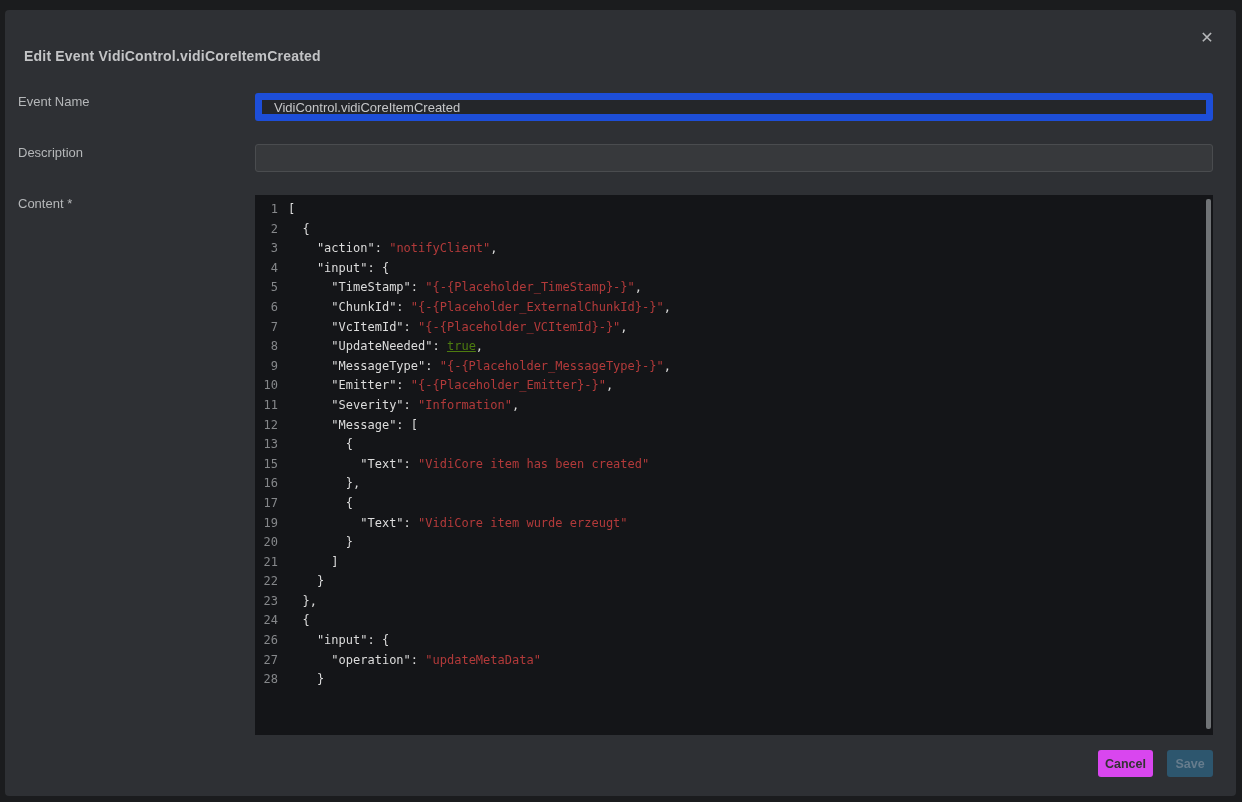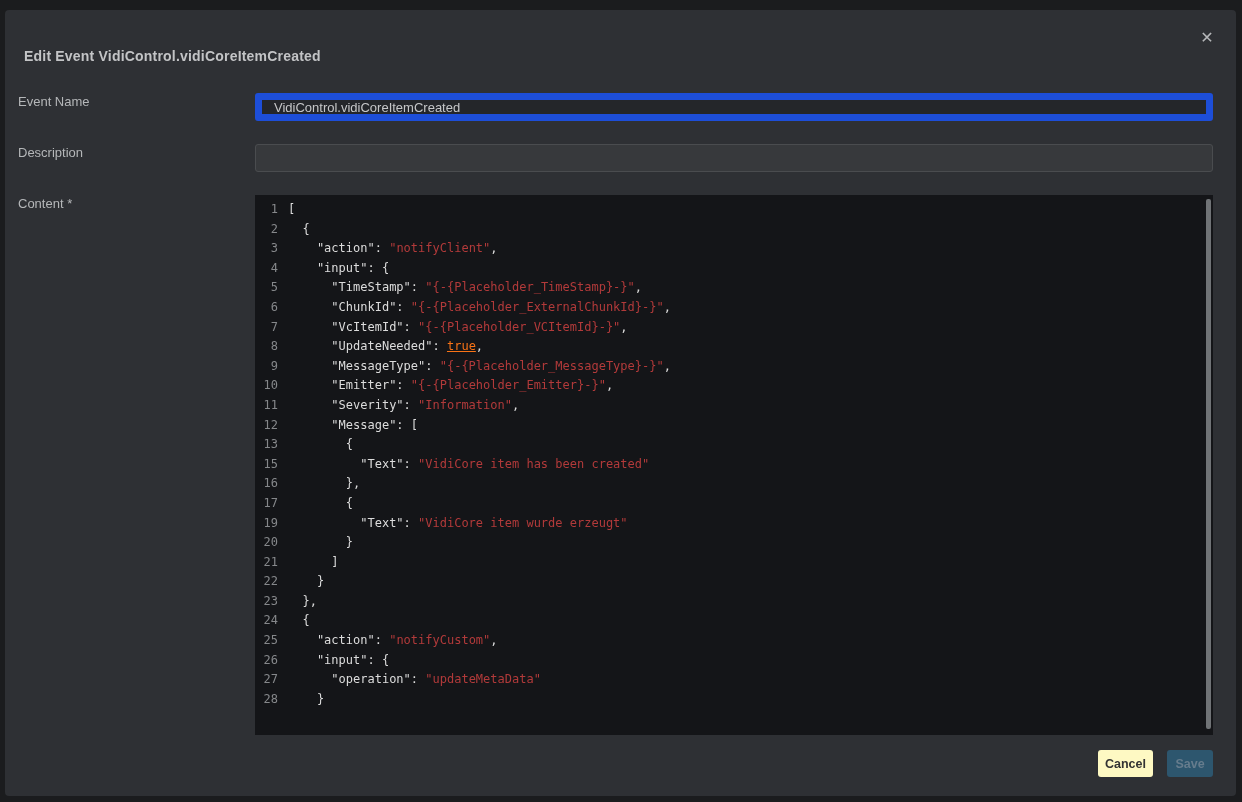--- a/index.html
+++ b/index.html
@@ -94,21 +94,21 @@
     text-align: right;
     color: #86888b;
     user-select: none;
   }
   .line-code {
     padding-left: 10px;
     color: #dcdcdc;
   }
   .tok-plain  { color: #dcdcdc; }
   .tok-string { color: #b23a3a; }
-  .tok-bool   { color: #f97316; text-decoration: underline; }
+  .tok-bool   { color: #4d7c0f; text-decoration: underline; }
 
   .editor-scrollbar {
     position: absolute;
     right: 2px; top: 4px;
     width: 5px; height: 530px;
     background: #707376;
     border-radius: 2px;
   }
 
   .footer-btn {
@@ -118,21 +118,21 @@
     border: none;
     border-radius: 3px;
     font-family: "Liberation Sans", "DejaVu Sans", sans-serif;
     font-size: 12.5px;
     font-weight: bold;
     cursor: pointer;
   }
   .btn-cancel {
     right: 83px;
     width: 55px;
-    background: #fef9c3;
+    background: #d946ef;
     color: #333333;
   }
   .btn-save {
     right: 23px;
     width: 46px;
     background: #2d566e;
     color: #667c8d;
     cursor: default;
   }
 </style>
@@ -170,21 +170,20 @@
         <div class="code-line"><span class="line-number">13</span><span class="line-code"><span class="tok-plain">        {</span></span></div>
         <div class="code-line"><span class="line-number">15</span><span class="line-code"><span class="tok-plain">          "Text": </span><span class="tok-string">"VidiCore item has been created"</span></span></div>
         <div class="code-line"><span class="line-number">16</span><span class="line-code"><span class="tok-plain">        },</span></span></div>
         <div class="code-line"><span class="line-number">17</span><span class="line-code"><span class="tok-plain">        {</span></span></div>
         <div class="code-line"><span class="line-number">19</span><span class="line-code"><span class="tok-plain">          "Text": </span><span class="tok-string">"VidiCore item wurde erzeugt"</span></span></div>
         <div class="code-line"><span class="line-number">20</span><span class="line-code"><span class="tok-plain">        }</span></span></div>
         <div class="code-line"><span class="line-number">21</span><span class="line-code"><span class="tok-plain">      ]</span></span></div>
         <div class="code-line"><span class="line-number">22</span><span class="line-code"><span class="tok-plain">    }</span></span></div>
         <div class="code-line"><span class="line-number">23</span><span class="line-code"><span class="tok-plain">  },</span></span></div>
         <div class="code-line"><span class="line-number">24</span><span class="line-code"><span class="tok-plain">  {</span></span></div>
-        <div class="code-line"><span class="line-number">25</span><span class="line-code"><span class="tok-plain">    "action": </span><span class="tok-string">"notifyCustom"</span><span class="tok-plain">,</span></span></div>
         <div class="code-line"><span class="line-number">26</span><span class="line-code"><span class="tok-plain">    "input": {</span></span></div>
         <div class="code-line"><span class="line-number">27</span><span class="line-code"><span class="tok-plain">      "operation": </span><span class="tok-string">"updateMetaData"</span></span></div>
         <div class="code-line"><span class="line-number">28</span><span class="line-code"><span class="tok-plain">    }</span></span></div>
       </div>
     <div class="editor-scrollbar"></div>
   </div>
 
   <button class="footer-btn btn-cancel">Cancel</button>
   <button class="footer-btn btn-save">Save</button>
 

